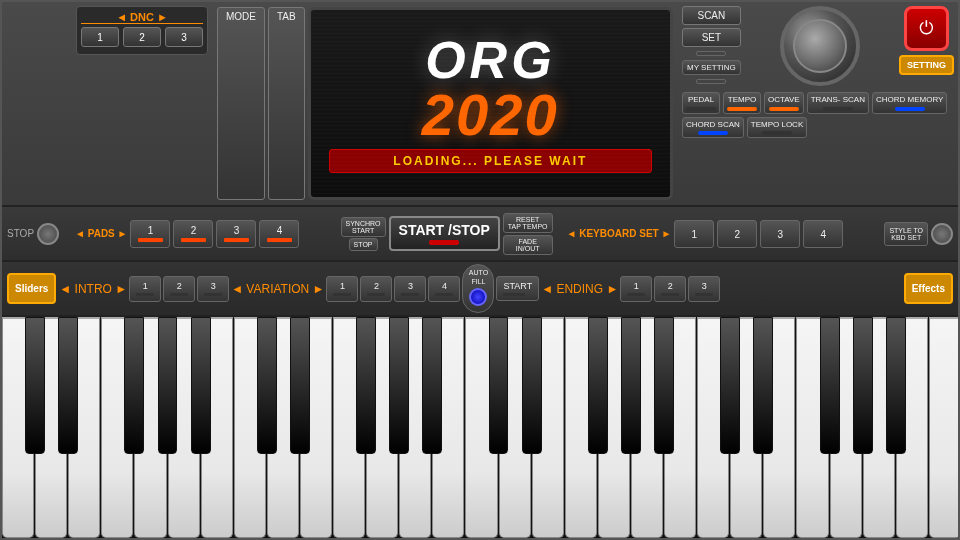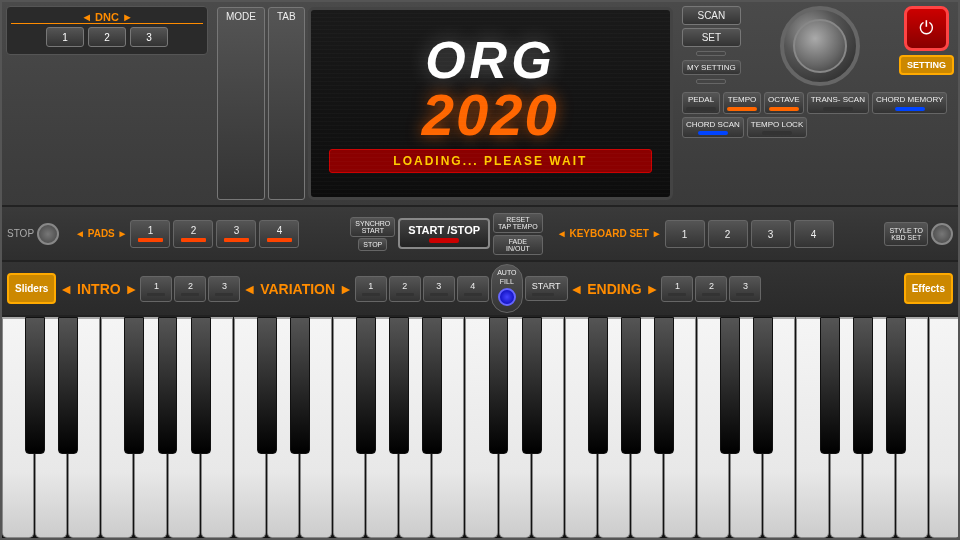--- a/index.html
+++ b/index.html
@@ -30,20 +30,21 @@
       border-bottom: 2px solid #222;
     }
 
     
     .left-panel {
       width: 210px;
       padding: 4px;
       display: flex;
       flex-direction: column;
       gap: 3px;
+      align-items: flex-end;
     }
 
     .dnc-section {
       background: #2a2a2a;
       border: 1px solid #555;
       border-radius: 4px;
       padding: 4px;
     }
 
     .dnc-title {
@@ -383,21 +384,21 @@
       padding: 2px 5px;
       cursor: pointer;
       text-align: center;
     }
 
     .start-stop-btn {
       background: linear-gradient(180deg, #444 0%, #222 100%);
       border: 2px solid #888;
       border-radius: 4px;
       color: #fff;
-      font-size: 11px;
+      font-size: 14px;
       font-weight: bold;
       padding: 4px 8px;
       cursor: pointer;
       text-align: center;
     }
 
     .start-stop-btn .led-red {
       width: 30px;
       height: 5px;
       background: #cc0000;
@@ -481,22 +482,22 @@
       font-size: 10px;
       font-weight: bold;
       padding: 8px 6px;
       cursor: pointer;
       text-align: center;
       min-width: 45px;
     }
 
     .group-label {
       color: #ff8c00;
-      font-size: 14px;
-      font-weight: bold;
+      font-size: 12px;
+      font-weight: normal;
       white-space: nowrap;
     }
 
     .auto-fill-btn {
       background: linear-gradient(180deg, #555 0%, #333 100%);
       border: 1px solid #666;
       border-radius: 20px;
       color: #eee;
       font-size: 7px;
       padding: 4px 3px;

